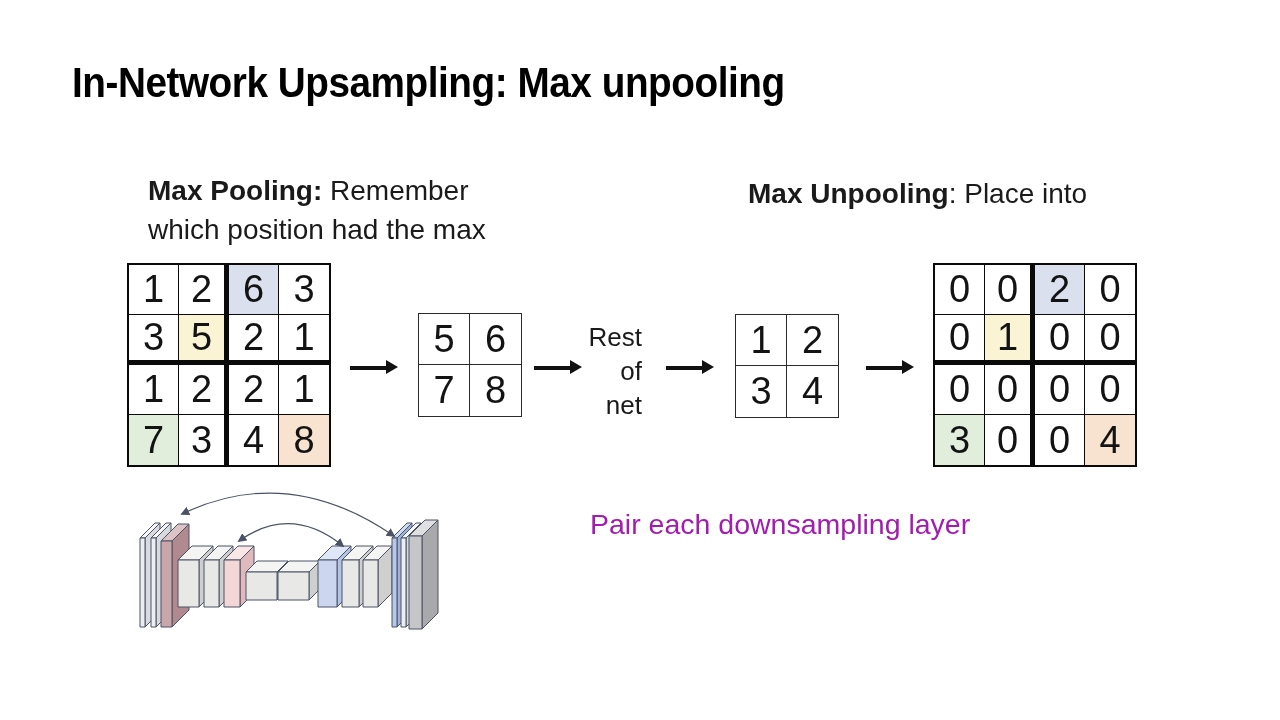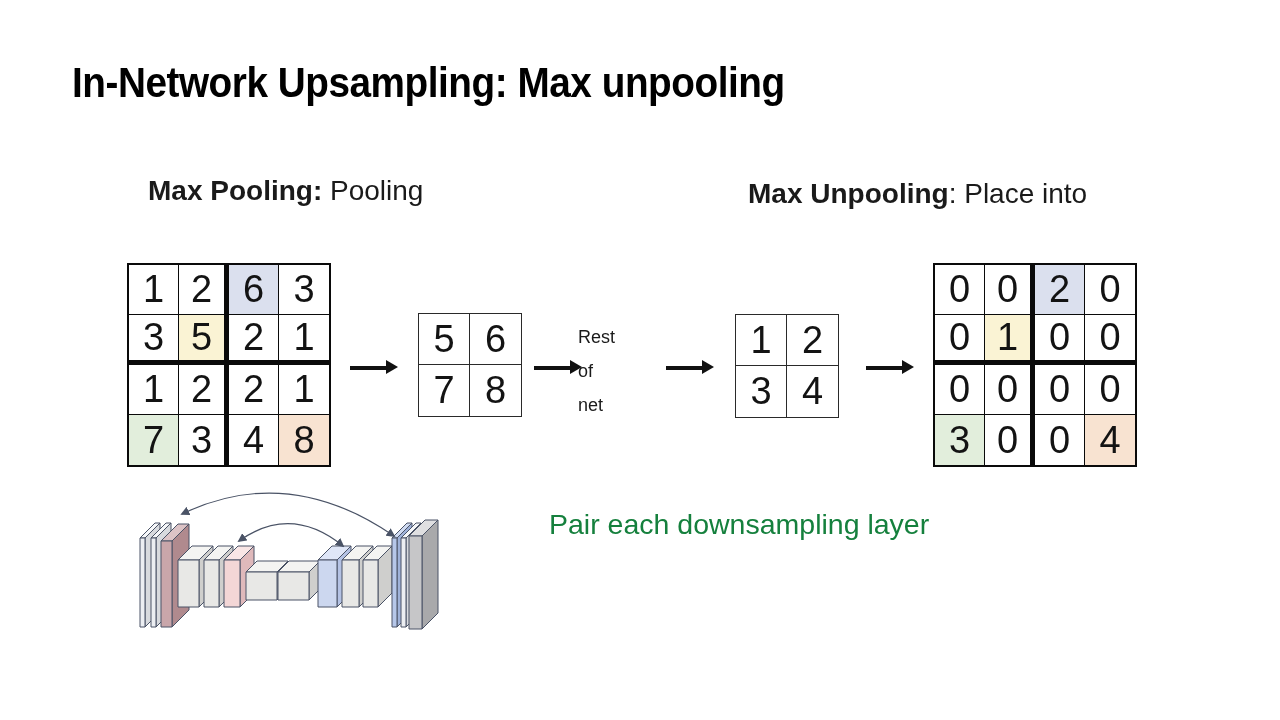--- a/index.html
+++ b/index.html
@@ -36,34 +36,35 @@
 
   .harrow { position:absolute; width:48px; height:17px; }
   .harrow::before { content:''; position:absolute; left:0; top:7px; width:37px; height:3.6px; background:#111; }
   .harrow::after {
     content:''; position:absolute; right:0; top:1px; width:0; height:0;
     border-left:12px solid #111; border-top:7.5px solid transparent; border-bottom:7.5px solid transparent;
   }
   .a1 { left:350px; top:359px; } .a2 { left:534px; top:359px; }
   .a3 { left:666px; top:359px; } .a4 { left:866px; top:359px; }
 
-  .restnet { position:absolute; left:578px; top:320px; width:64px; text-align:left;
-             font-size:18px; line-height:34px; color:#1a1a1a; }
-  .pairnote { position:absolute; left:549px; top:504px; font-size:28.5px; line-height:40px; color:#15803d; }
+  .restnet { position:absolute; left:578px; top:320px; width:64px; text-align:right;
+             font-size:26px; line-height:34px; color:#1a1a1a; }
+  .pairnote { position:absolute; left:590px; top:504px; font-size:28.5px; line-height:40px; color:#a21caf; }
   .net { position:absolute; left:125px; top:480px; width:330px; height:195px; }
 </style>
 </head>
 <body>
 
 <div class="slide">
 
   <h1 class="title">In-Network Upsampling: Max unpooling</h1>
 
   <div class="caption cap-pool">
-    <div><span class="b">Max Pooling:</span><span> Pooling</span></div>
+    <div><span class="b">Max Pooling:</span><span> Remember</span></div>
+    <div>which position had the max</div>
   </div>
 
   <div class="caption cap-unpool">
     <div><span class="b">Max Unpooling</span><span>: Place into</span></div>
   </div>
 
   <div class="grid grid-4 g-input">
       <div class="cell">1</div>
       <div class="cell tr">2</div>
       <div class="cell" style="background: rgb(219, 224, 238);">6</div>

